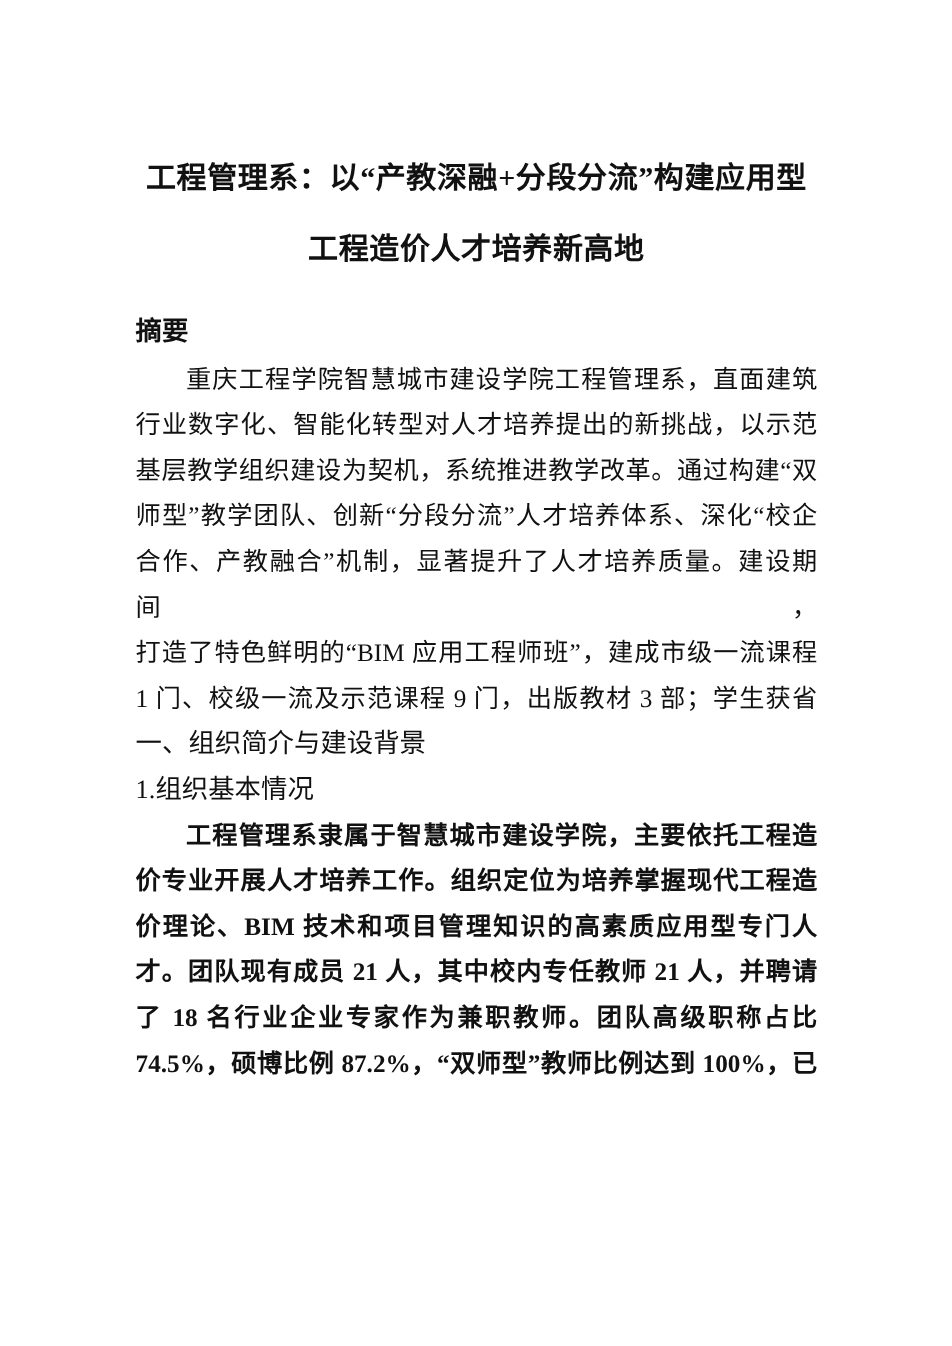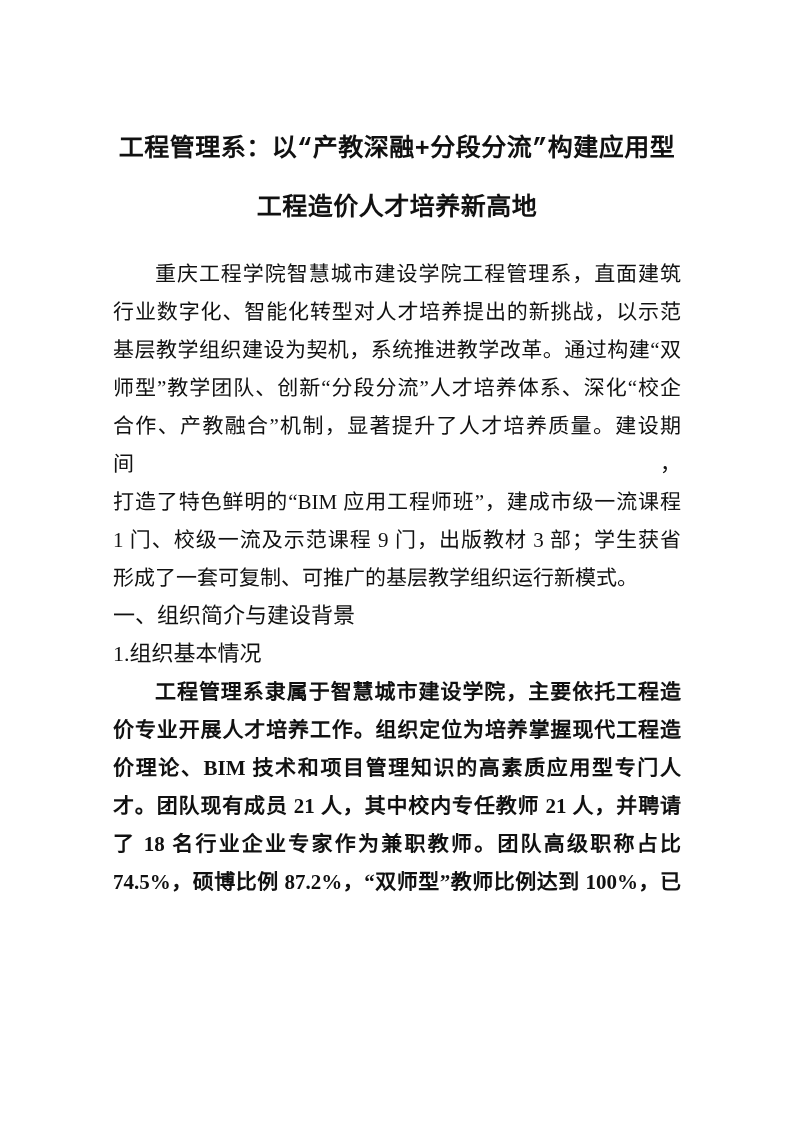--- a/index.html
+++ b/index.html
@@ -27,21 +27,20 @@
   .doc-title {
     font-size: 25px;
     font-weight: bold;
     line-height: 59px;
     text-align: center;
     letter-spacing: 0.5px;
   }
   .doc-title .t-line {
     display: block;
     white-space: nowrap;
-    font-family: Liberation Mono, monospace;
   }
   .h-abstract {
     font-size: 22px;
     font-weight: bold;
     line-height: 42px;
     margin-top: 2px;
   }
   .h-section, .h-subsection {
     font-size: 22px;
     font-weight: normal;
@@ -72,30 +71,30 @@
 <body>
 
 <div class="page">
   <div class="content">
 
     <h1 class="doc-title">
       <span class="t-line">工程管理系：以“产教深融+分段分流”构建应用型</span>
       <span class="t-line">工程造价人才培养新高地</span>
     </h1>
 
+    <div class="h-abstract">摘要</div>
 
     <div class="para">
       <div class="pline first">重庆工程学院智慧城市建设学院工程管理系，直面建筑</div>
       <div class="pline">行业数字化、智能化转型对人才培养提出的新挑战，以示范</div>
       <div class="pline">基层教学组织建设为契机，系统推进教学改革。通过构建“双</div>
       <div class="pline">师型”教学团队、创新“分段分流”人才培养体系、深化“校企</div>
       <div class="pline">合作、产教融合”机制，显著提升了人才培养质量。建设期间，</div>
       <div class="pline">打造了特色鲜明的“BIM 应用工程师班”，建成市级一流课程</div>
       <div class="pline">1 门、校级一流及示范课程 9 门，出版教材 3 部；学生获省</div>
-      <div class="pline end">形成了一套可复制、可推广的基层教学组织运行新模式。</div>
     </div>
 
     <div class="h-section">一、组织简介与建设背景</div>
 
     <div class="h-subsection">1.组织基本情况</div>
 
     <div class="para tight">
       <div class="pline first">工程管理系隶属于智慧城市建设学院，主要依托工程造</div>
       <div class="pline">价专业开展人才培养工作。组织定位为培养掌握现代工程造</div>
       <div class="pline">价理论、BIM 技术和项目管理知识的高素质应用型专门人</div>

